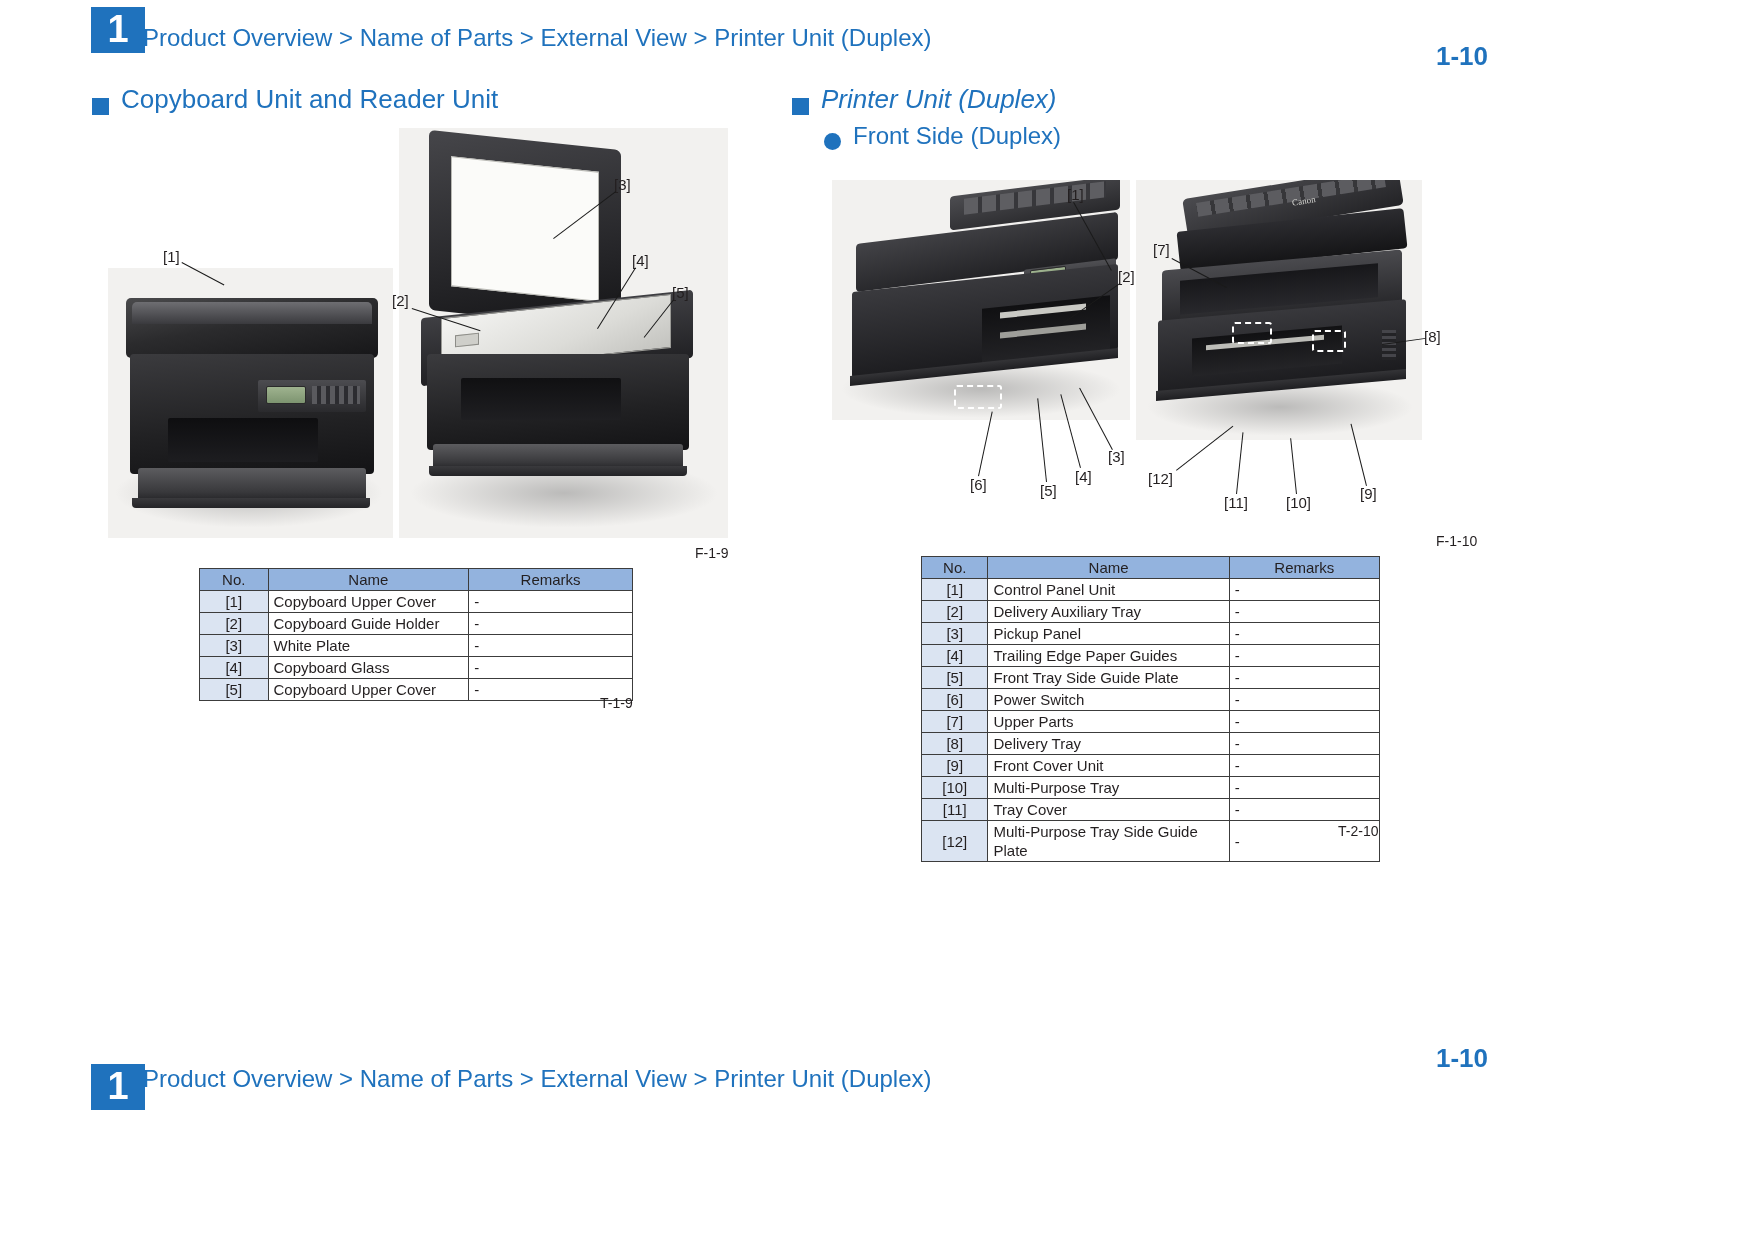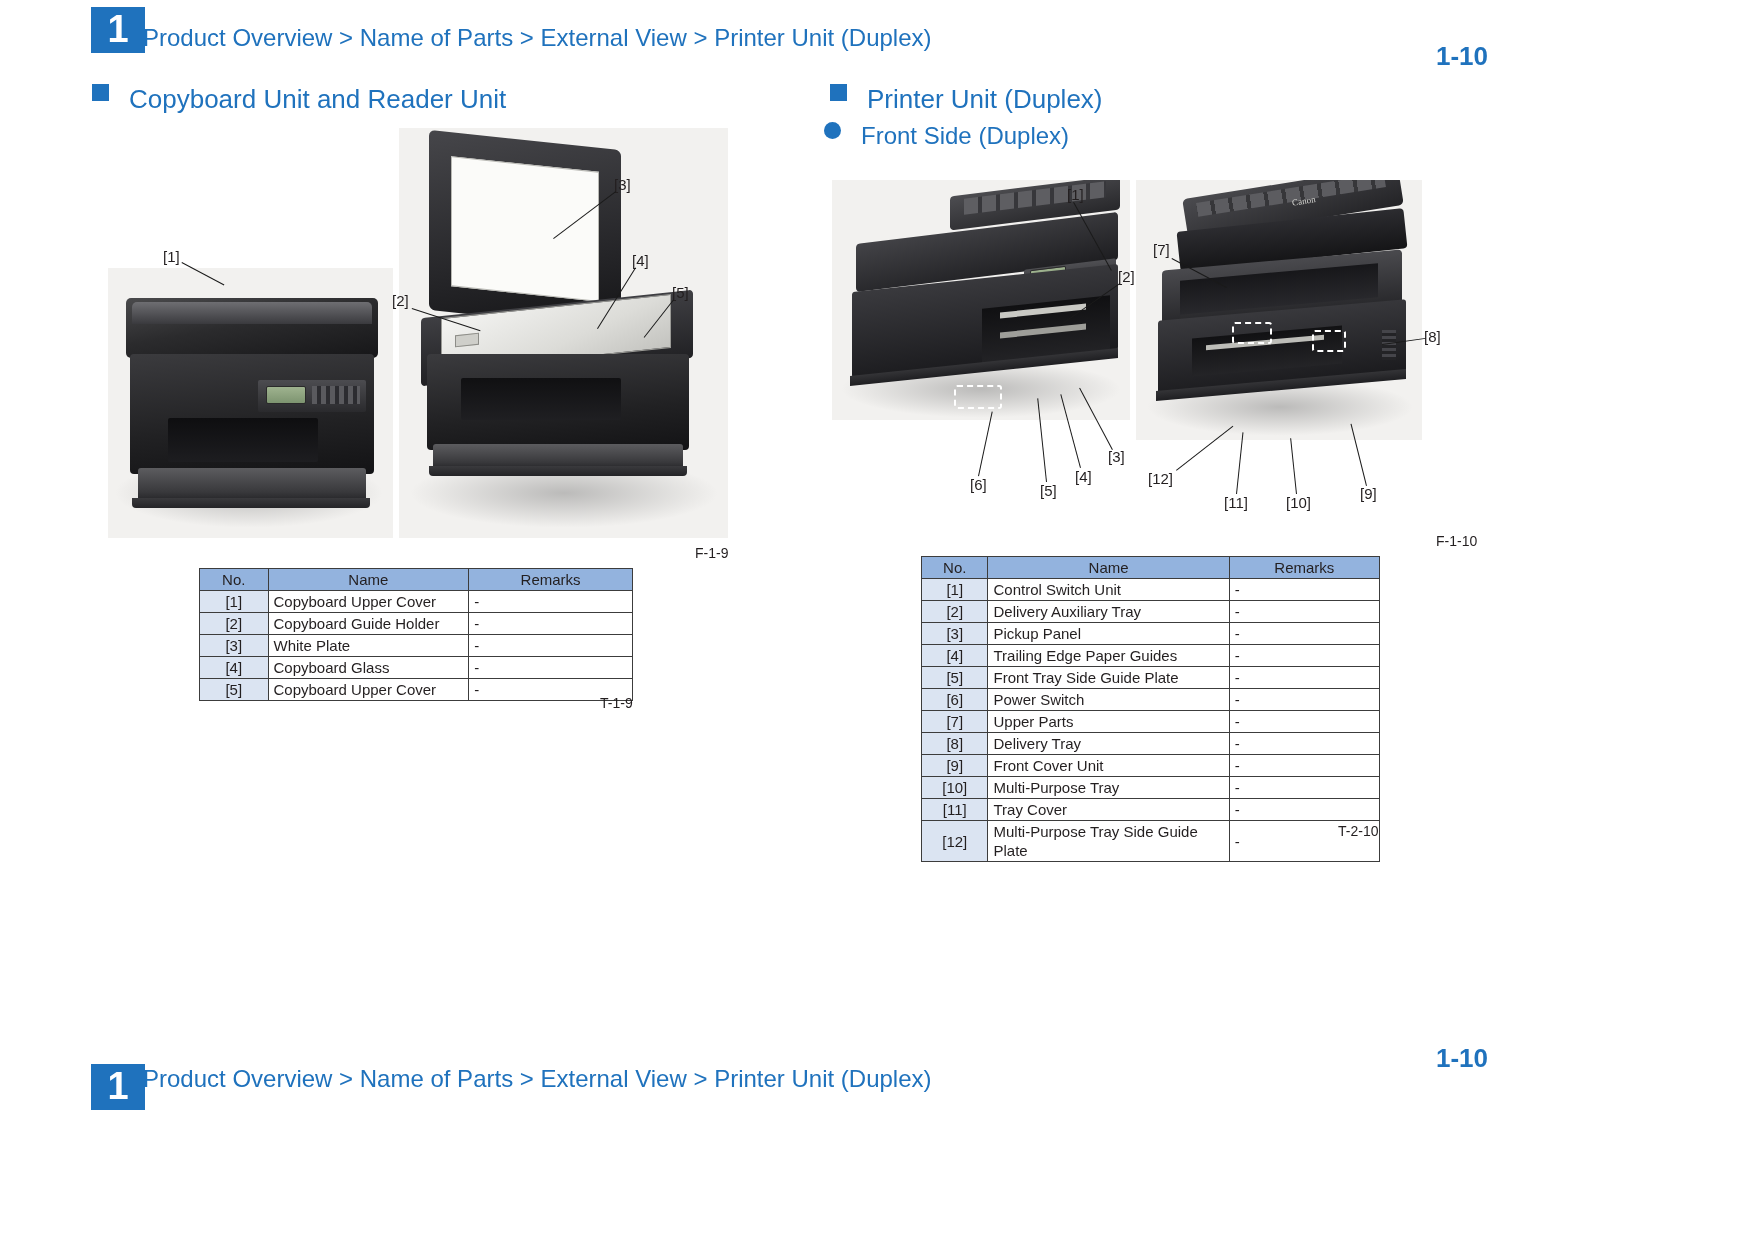--- a/index.html
+++ b/index.html
@@ -45,22 +45,22 @@
     font-size: 26px;
     font-weight: bold;
     color: #1f72bd;
     font-family: "Liberation Sans", sans-serif;
   }
 
   
   .sec-head {
     position: absolute;
     display: flex;
-    align-items: flex-start;
-    gap: 20px;
+    align-items: flex-end;
+    gap: 12px;
     white-space: nowrap;
   }
   .sec-head .bullet-sq {
     width: 17px;
     height: 17px;
     background: #1f72bd;
     display: inline-block;
     flex: none;
   }
   .sec-head .bullet-ci {
@@ -304,21 +304,21 @@
       <tr>
         <td class="col-no">[5]</td>
         <td class="col-name">Copyboard Upper Cover</td>
         <td class="col-rem">-</td>
       </tr>
     </tbody>
   </table>
 
   <div class="tbl-caption" style="left:600px; top:695px;">T-1-9</div>
 
-  <div class="sec-head" style="left:830px; top:84px;">
+  <div class="sec-head" style="left:792px; top:84px;font-style:italic;">
     <span class="bullet-sq"></span>
     <span class="sec-title">Printer Unit (Duplex)</span>
   </div>
   <div class="sec-head" style="left:824px; top:122px;">
     <span class="bullet-ci"></span>
     <span class="sub-title">Front Side (Duplex)</span>
   </div>
 
   <div class="figure" style="left:832px; top:180px; width:590px; height:340px;">
 
@@ -433,21 +433,21 @@
     <thead>
       <tr>
         <th style="width:52px;">No.</th>
         <th style="width:256px;">Name</th>
         <th style="width:151px;">Remarks</th>
       </tr>
     </thead>
     <tbody>
       <tr>
         <td class="col-no">[1]</td>
-        <td class="col-name">Control Switch Unit</td>
+        <td class="col-name">Control Panel Unit</td>
         <td class="col-rem">-</td>
       </tr>
       <tr>
         <td class="col-no">[2]</td>
         <td class="col-name">Delivery Auxiliary Tray</td>
         <td class="col-rem">-</td>
       </tr>
       <tr>
         <td class="col-no">[3]</td>
         <td class="col-name">Pickup Panel</td>

